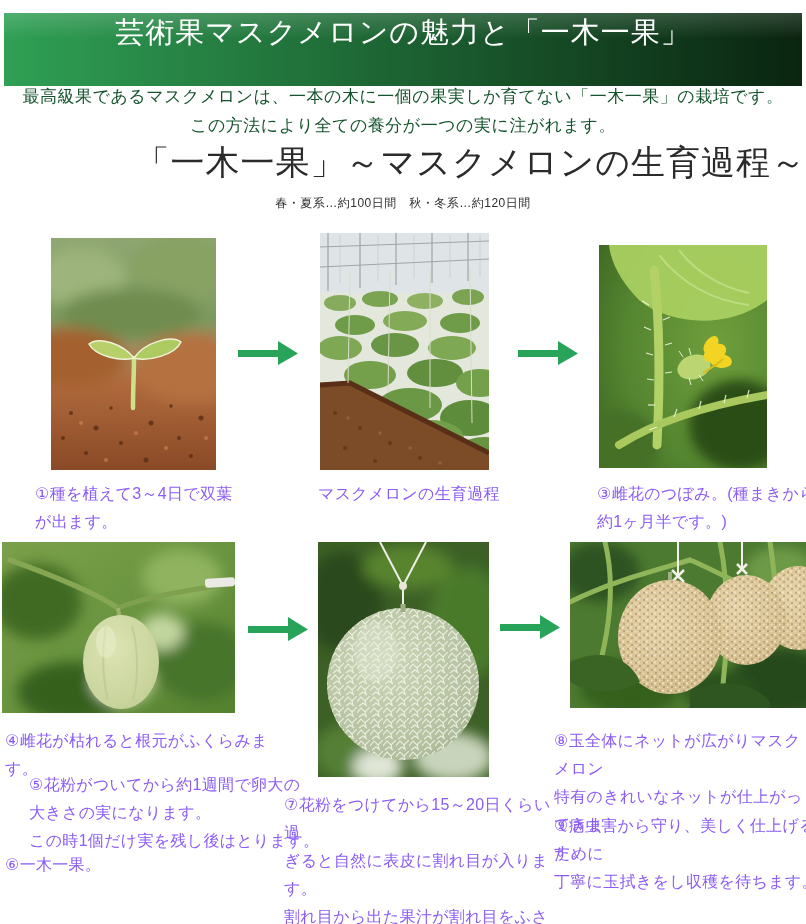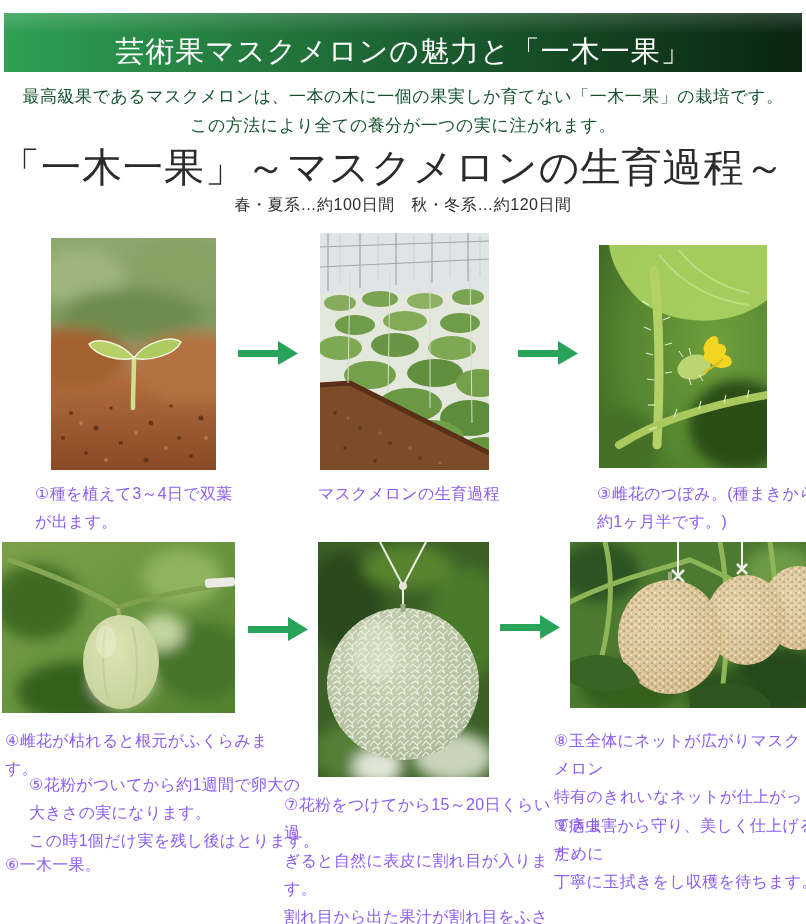--- a/index.html
+++ b/index.html
@@ -10,40 +10,40 @@
   }
   *{margin:0;padding:0;box-sizing:border-box;}
   html,body{background:#ffffff;}
   body{font-family:"Liberation Sans","DejaVu Sans",sans-serif;color:var(--text-dark);}
   #page{position:relative;width:806px;height:924px;background:#fff;overflow:hidden;margin:0 auto;}
 
   .abs{position:absolute;}
 
   
   #banner{
-    left:4px;top:13px;width:798px;height:59px;
+    left:4px;top:13px;width:798px;height:73px;
     background:
       linear-gradient(180deg,rgba(255,255,255,.16),rgba(255,255,255,0) 35%),
       linear-gradient(90deg,var(--banner-left),var(--banner-right));
-    display:flex;align-items:flex-end;justify-content:center;
+    display:flex;align-items:flex-start;justify-content:center;
   }
   #banner .banner-title{
     font-family:"DejaVu Serif","Liberation Serif",serif;
     color:#ffffff;font-size:29px;letter-spacing:1px;white-space:nowrap;
   }
 
   
   #intro{left:0;top:82px;width:806px;text-align:center;
     font-size:17px;line-height:29px;color:#14532d;letter-spacing:.5px;}
 
   
-  #section-title{left:0;top:140px;width:806px;text-align:left;
-    font-size:40px;font-weight:500;color:#2b2b2b;letter-spacing:1px;}
+  #section-title{left:0;top:140px;width:806px;text-align:right;
+    font-size:34px;font-weight:500;color:#2b2b2b;letter-spacing:1px;}
   #duration{left:0;top:195px;width:806px;text-align:center;
-    font-size:16px;color:#2e2e2e;letter-spacing:.5px;}
+    font-size:12px;color:#2e2e2e;letter-spacing:.5px;}
 
   
   .photo{overflow:hidden;background:#678;}
   .photo svg{display:block;width:100%;height:100%;}
   #photo1{left:51px;top:238px;width:165px;height:232px;}
   #photo2{left:320px;top:233px;width:169px;height:237px;}
   #photo3{left:599px;top:245px;width:168px;height:223px;}
   #photo4{left:2px;top:542px;width:233px;height:171px;}
   #photo5{left:318px;top:542px;width:171px;height:235px;}
   #photo6{left:570px;top:542px;width:236px;height:166px;}

